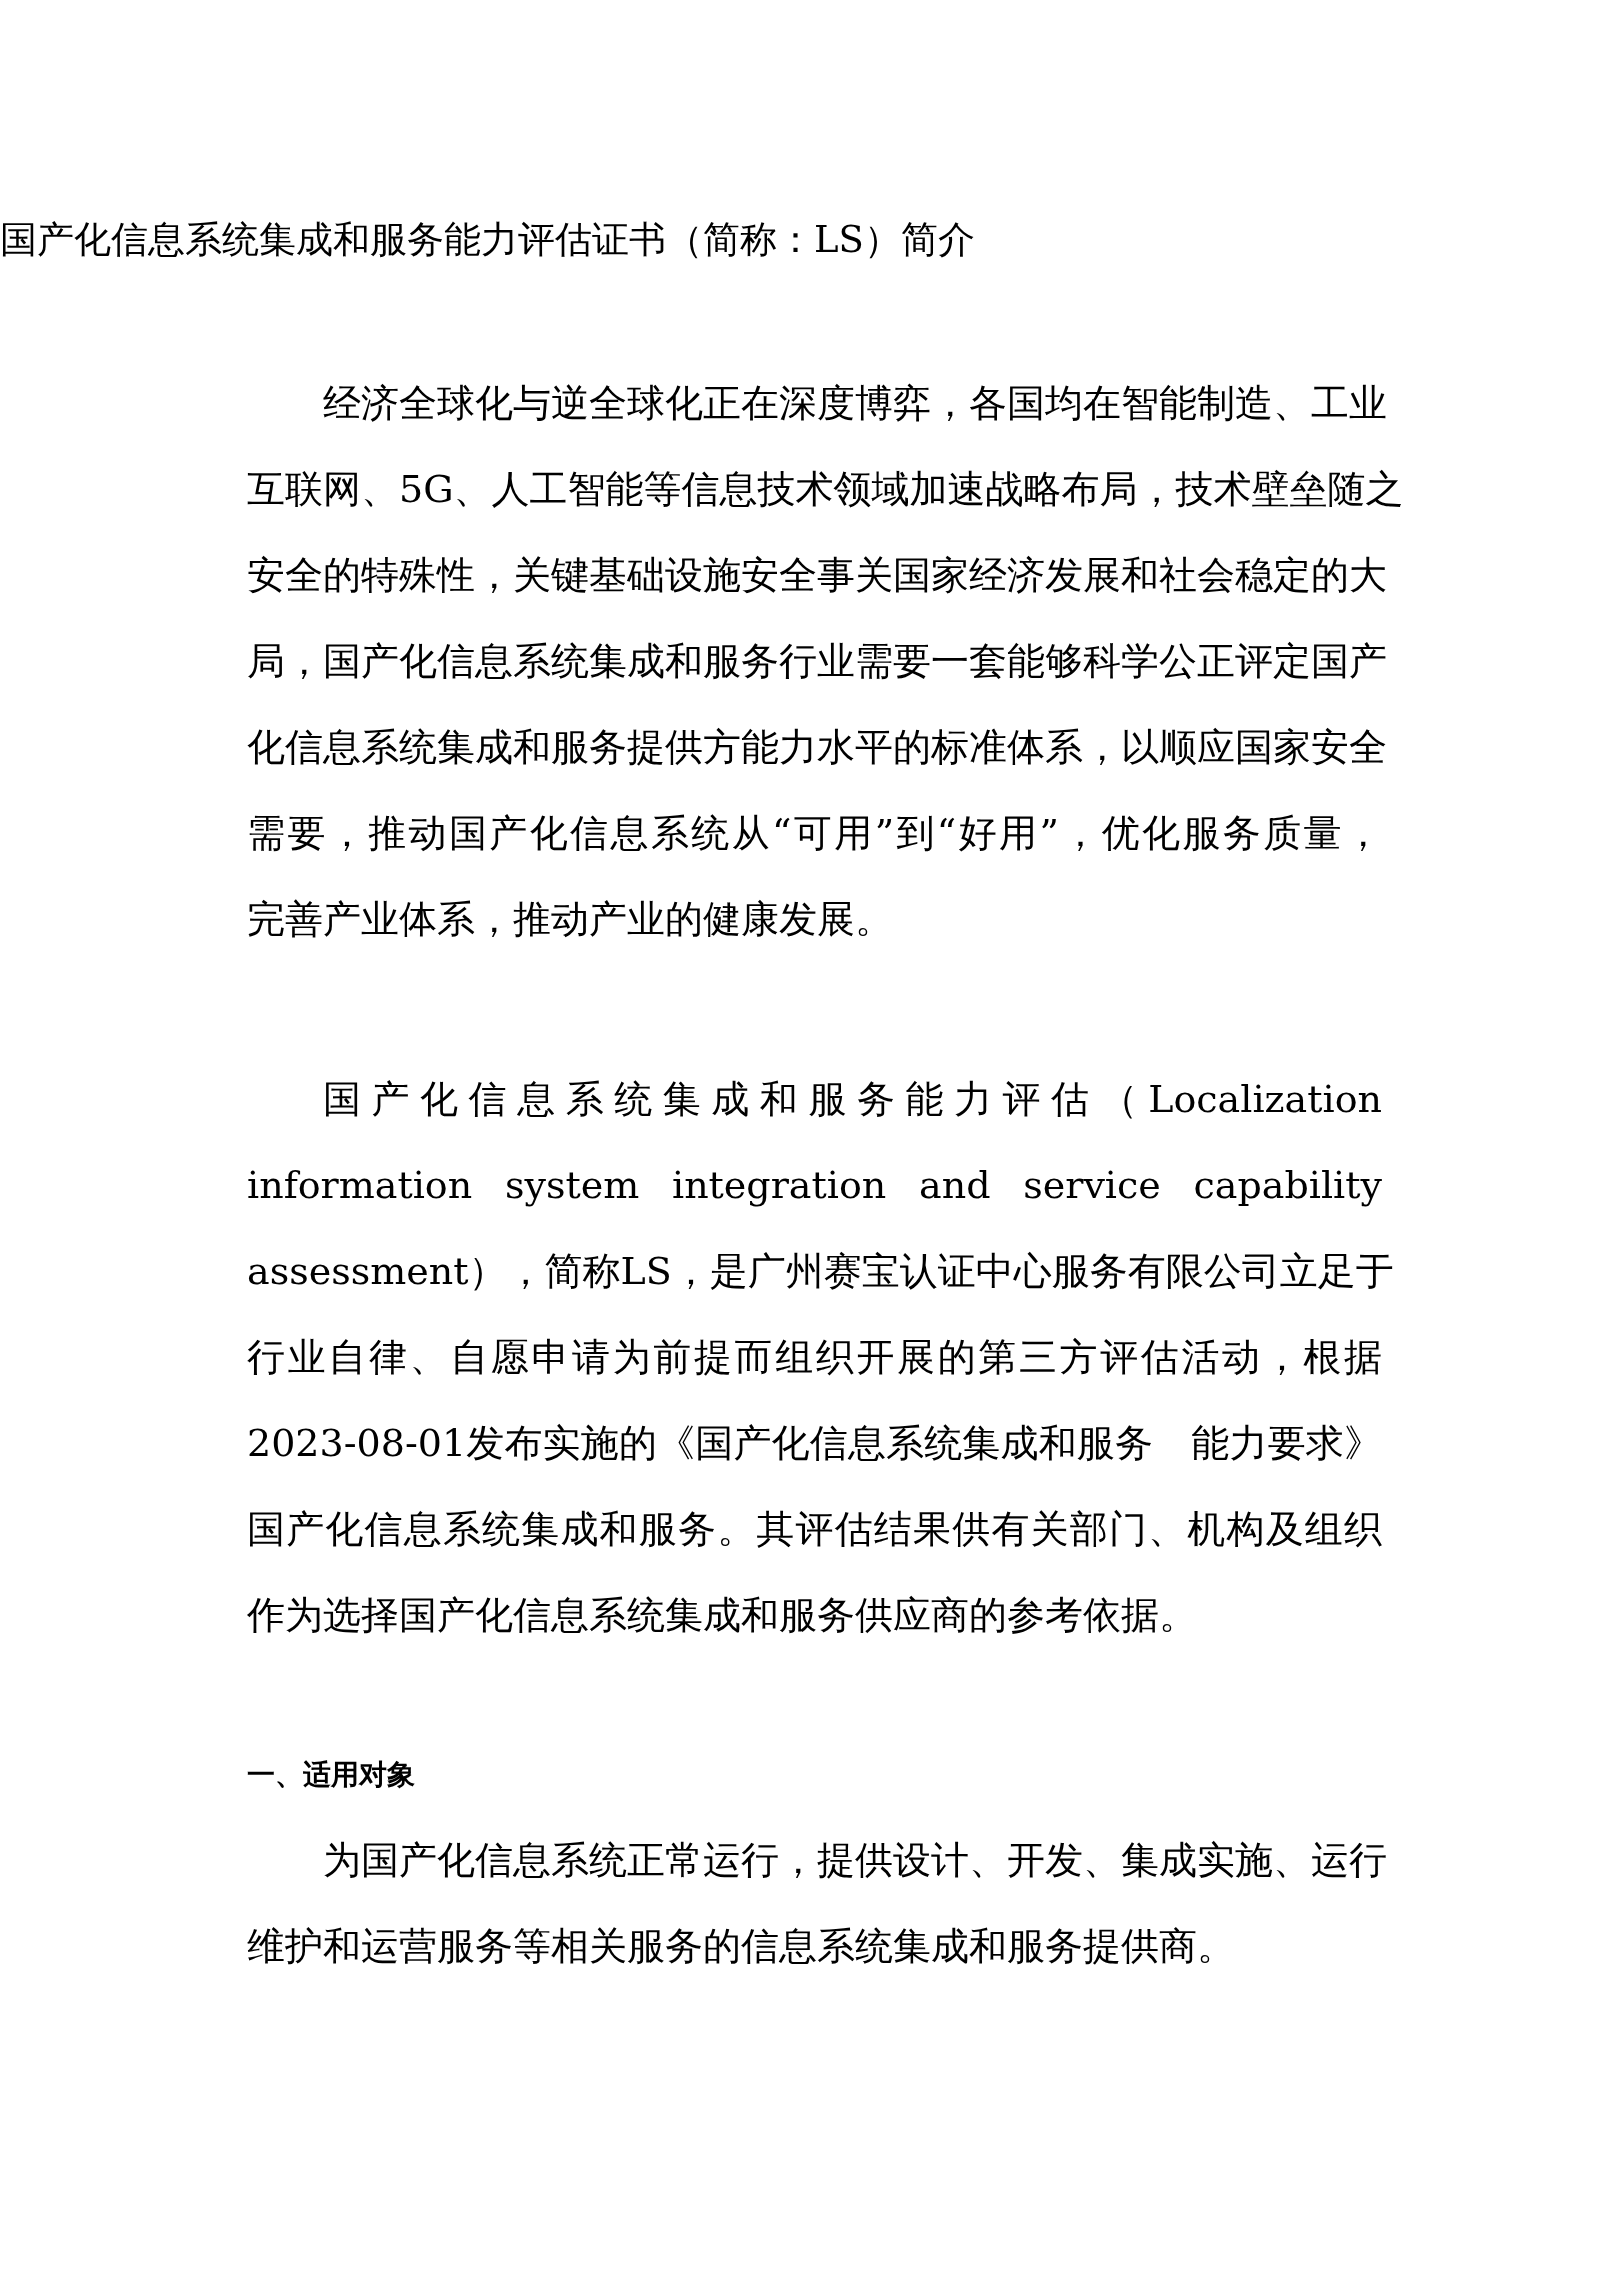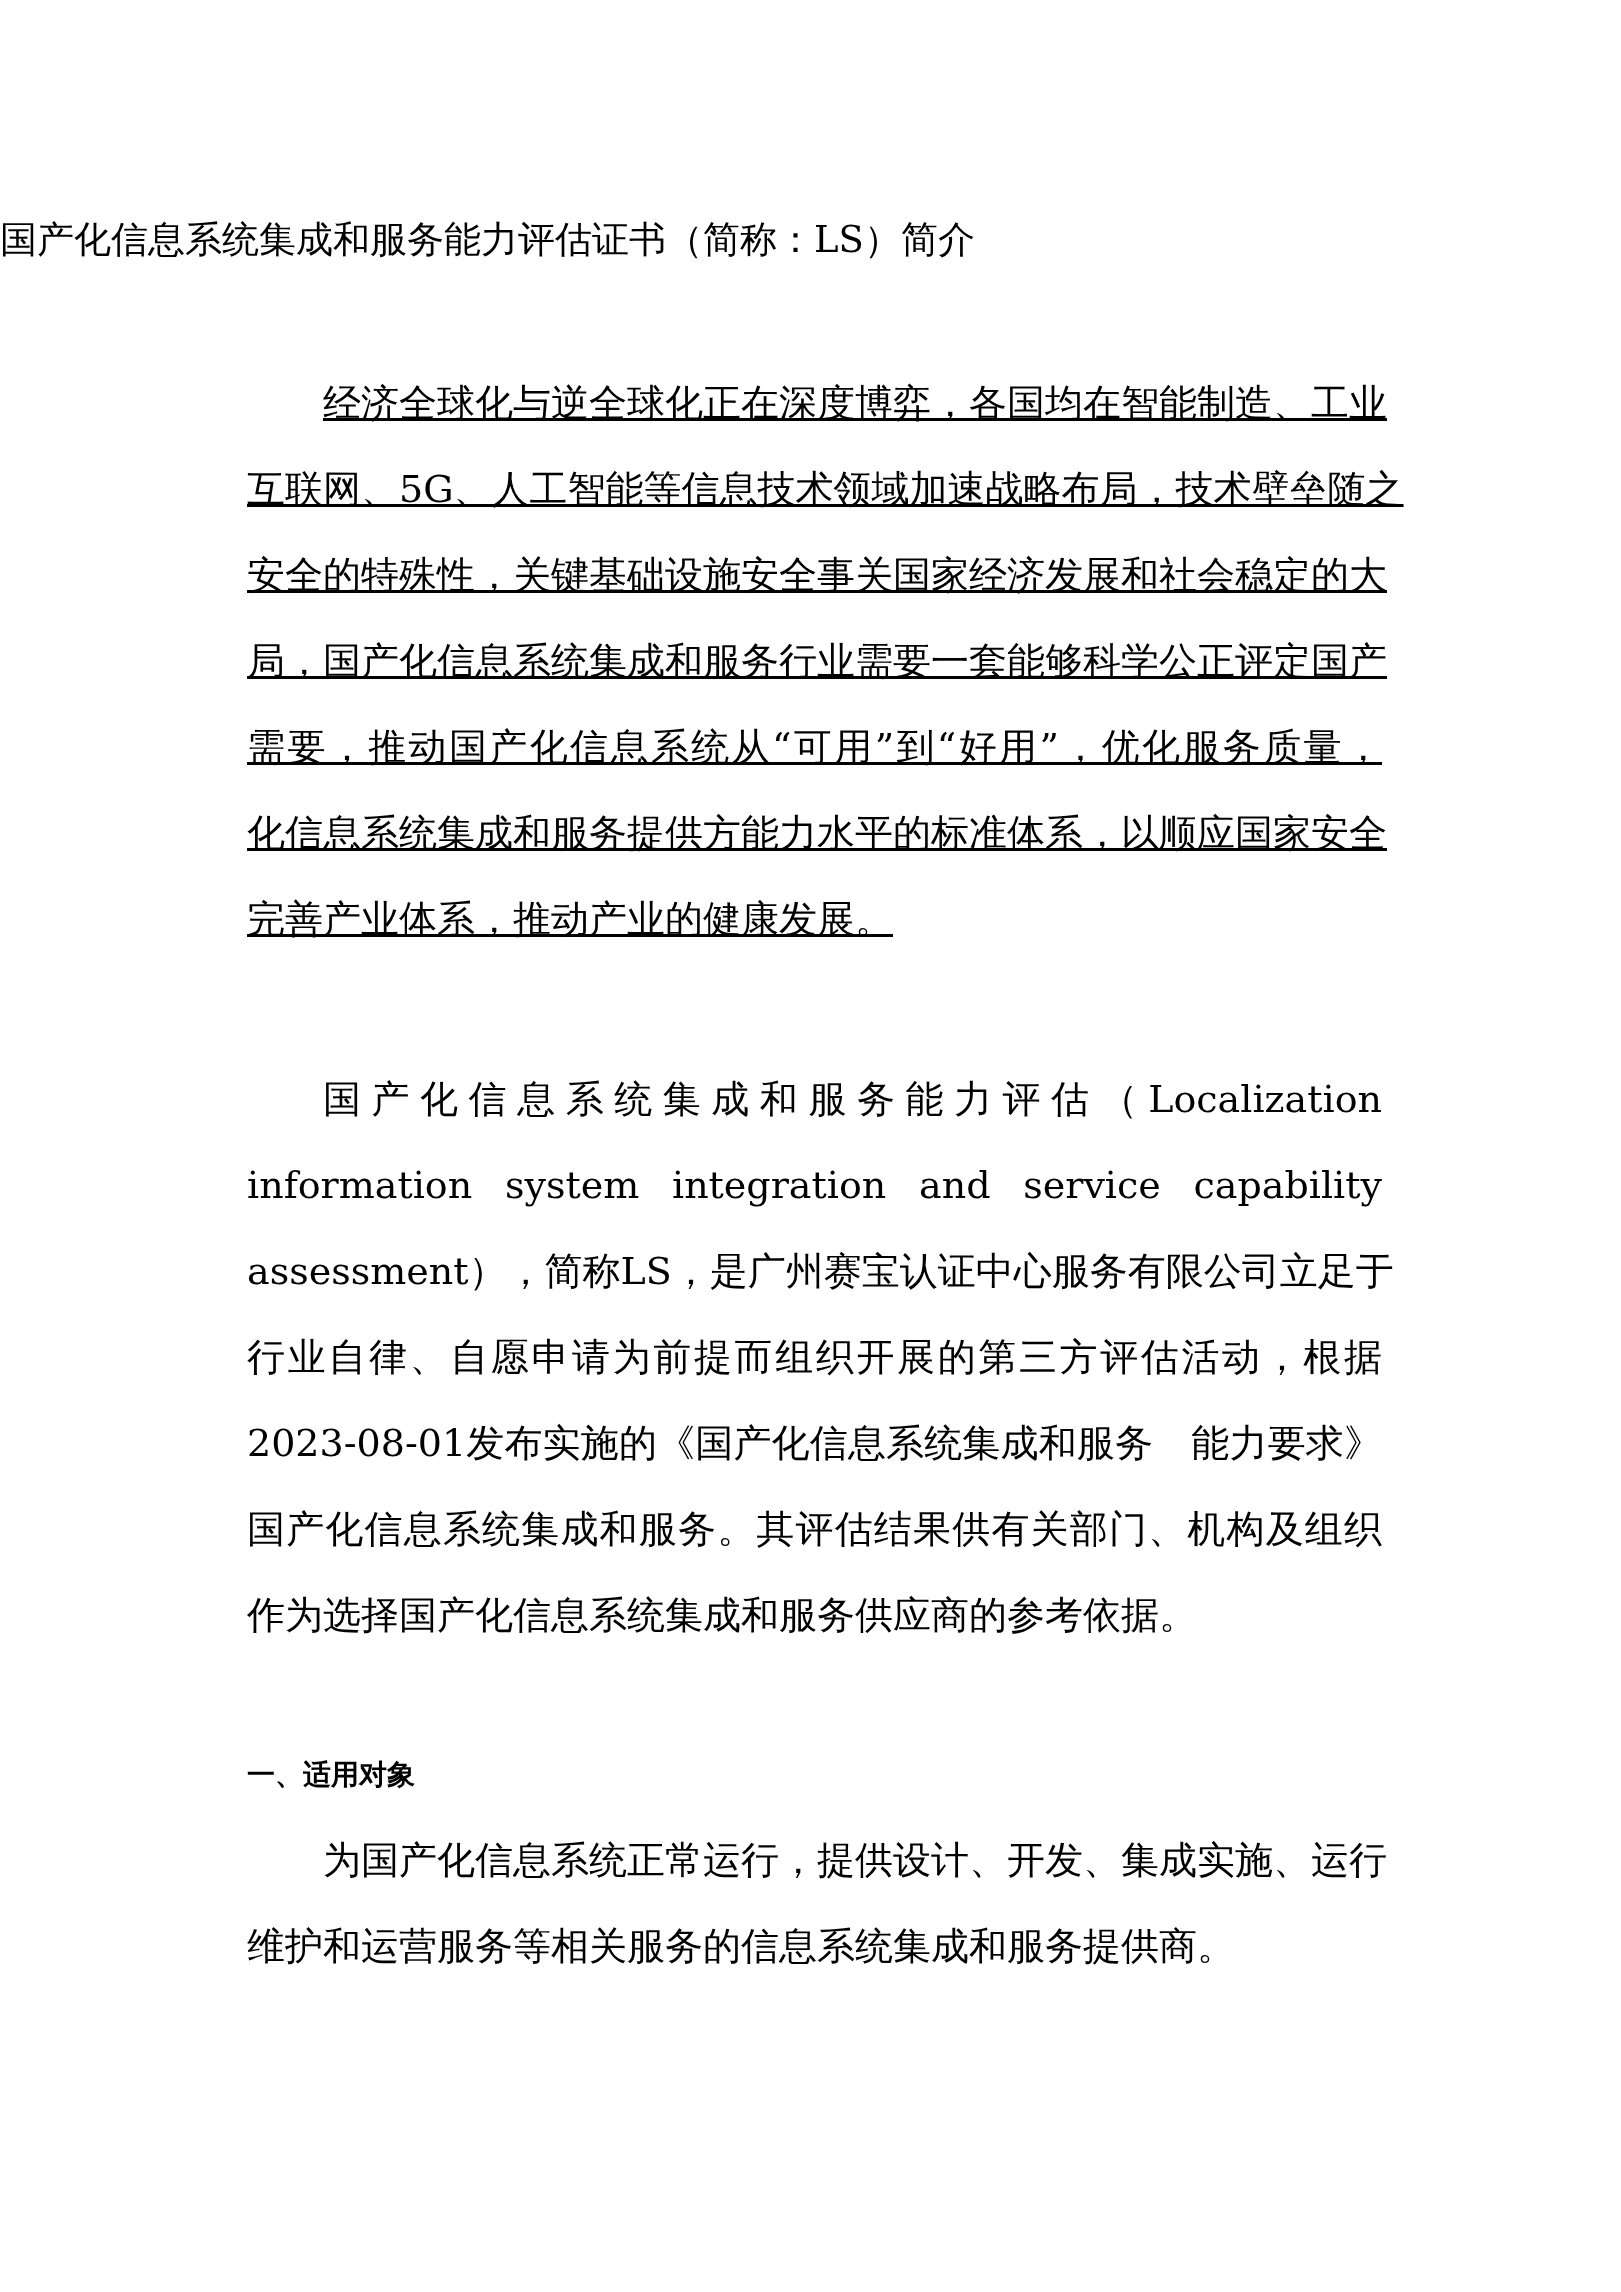--- a/index.html
+++ b/index.html
@@ -64,27 +64,27 @@
       white-space: nowrap;
     }
   </style>
 </head>
 <body>
 
 <div class="page">
 
   <div class="title">国产化信息系统集成和服务能力评估证书（简称：LS）简介</div>
 
-  <div class="body" style="top: 374px; text-decoration: underline;">
+  <div class="body" style="top: 374px;">
     <span class="line indent">经济全球化与逆全球化正在深度博弈，各国均在智能制造、工业</span>
     <span class="line">互联网、5G、人工智能等信息技术领域加速战略布局，技术壁垒随之</span>
     <span class="line">安全的特殊性，关键基础设施安全事关国家经济发展和社会稳定的大</span>
     <span class="line">局，国产化信息系统集成和服务行业需要一套能够科学公正评定国产</span>
+    <span class="line">化信息系统集成和服务提供方能力水平的标准体系，以顺应国家安全</span>
     <span class="line">需要，推动国产化信息系统从“可用”到“好用”，优化服务质量，</span>
-    <span class="line">化信息系统集成和服务提供方能力水平的标准体系，以顺应国家安全</span>
     <span class="line last">完善产业体系，推动产业的健康发展。</span>
   </div>
 
   <div class="body" style="top: 1060px; margin-top: 10px;">
     <span class="line indent">国产化信息系统集成和服务能力评估（Localization</span>
     <span class="line">information system integration and service capability</span>
     <span class="line">assessment），简称LS，是广州赛宝认证中心服务有限公司立足于</span>
     <span class="line">行业自律、自愿申请为前提而组织开展的第三方评估活动，根据</span>
     <span class="line">2023-08-01发布实施的《国产化信息系统集成和服务　能力要求》</span>
     <span class="line">国产化信息系统集成和服务。其评估结果供有关部门、机构及组织</span>

